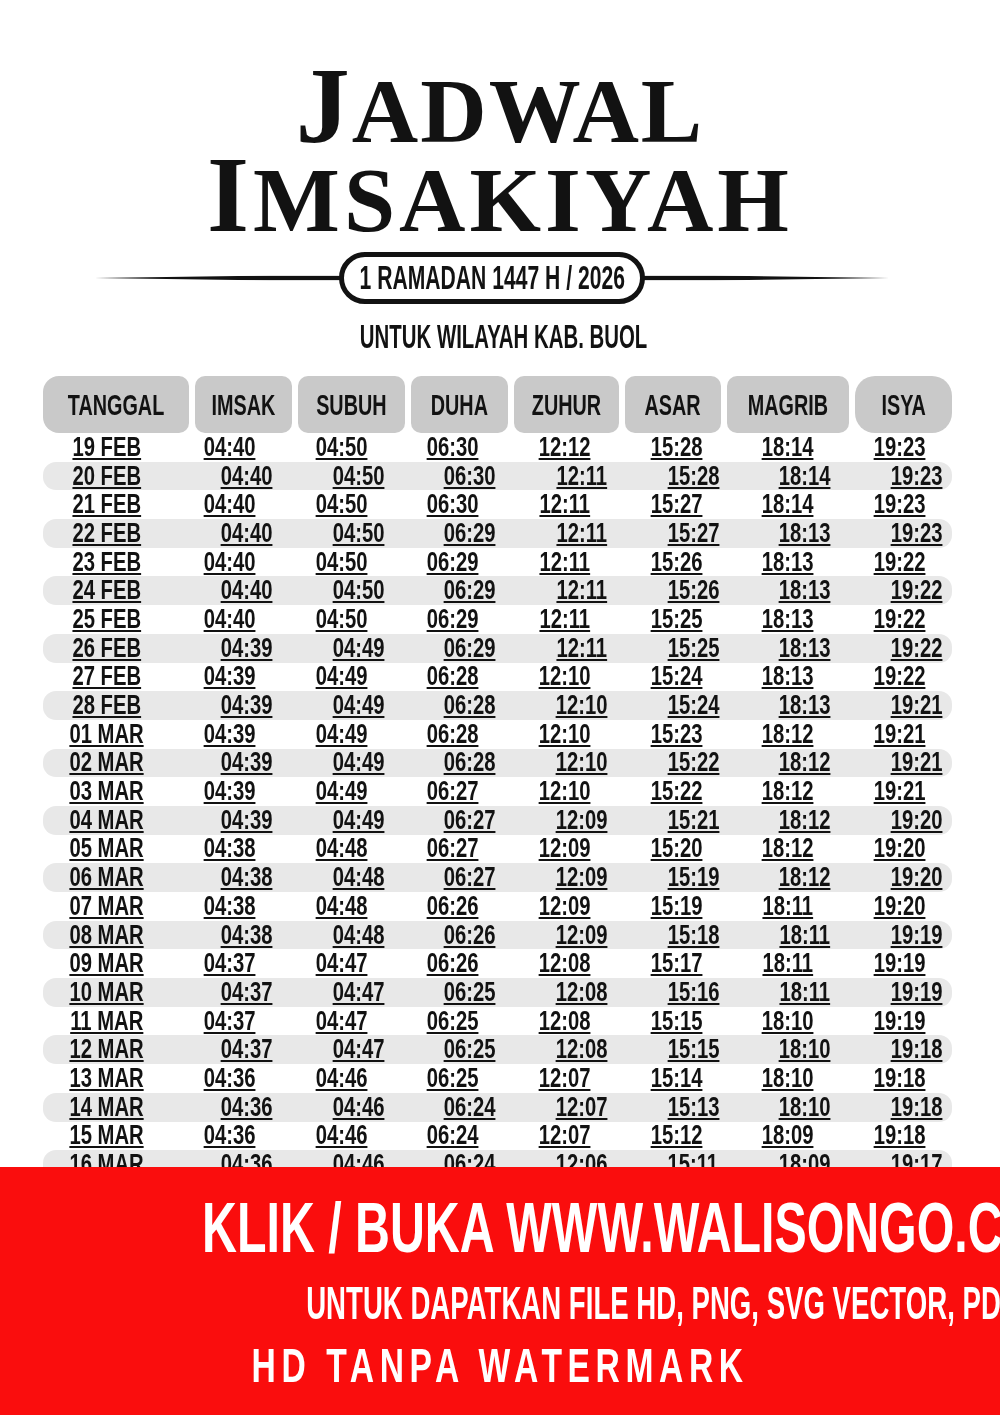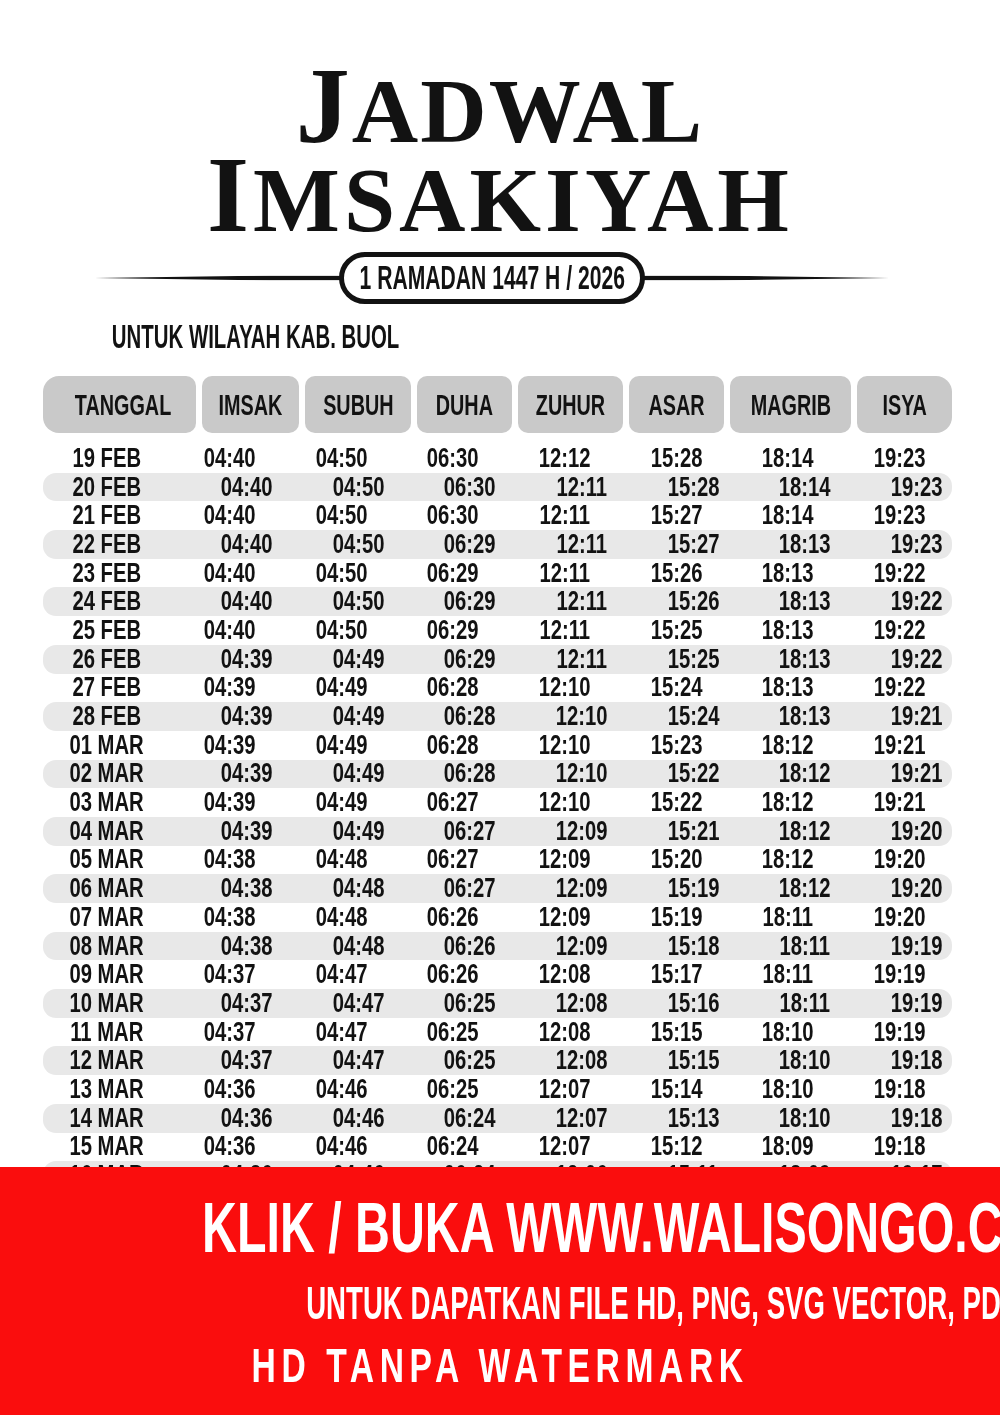--- a/index.html
+++ b/index.html
@@ -43,40 +43,40 @@
     background: #ffffff;
     border: 5px solid var(--ink, #121212);
     border-radius: 27px;
     display: flex; align-items: center; justify-content: center;
     font-size: 33px; font-weight: 700;
   }
   .pill .cnd { transform: scaleX(0.64); }
 
   
   .subtitle {
-    position: absolute; top: 318px; left: 16px; right: 0;
-    text-align: left; font-size: 34px; line-height: 36px; font-weight: 700;
+    position: absolute; top: 318px; left: 8px; right: 0;
+    text-align: center; font-size: 34px; line-height: 36px; font-weight: 700;
   }
   .subtitle .cnd { transform: scaleX(0.60); }
 
   
   .table { position: absolute; top: 376px; left: 43px; width: 909px; }
   .thead { display: flex; gap: 6px; height: 57px; }
   .th {
     flex: 1 1 0;
     background: var(--hdr-grey, #c9c9c9);
     border-radius: 10px;
     display: flex; align-items: center; justify-content: center;
     font-size: 30px; font-weight: 700;
   }
-  .th:first-child { flex: 0 0 128px; border-top-left-radius: 16px; border-bottom-left-radius: 16px; padding-left: 7px; }
-  .th:last-child  { border-top-right-radius: 16px; border-bottom-right-radius: 16px; }
+  .th:first-child { flex: 0 0 128px; border-top-left-radius: 16px; border-bottom-left-radius: 16px; }
+  .th:last-child  { border-top-right-radius: 16px; border-bottom-right-radius: 16px; border-radius: 20px; }
   .th .cnd { transform: scaleX(0.66); }
 
-  .tbody { margin-top: 11px; }
+  .tbody { margin-top: 0; text-decoration: underline; }
   .tr {
     display: flex; gap: 6px; height: 28.7px;
     align-items: center; border-radius: 13px;
   }
   .tr.alt { background: var(--stripe-grey, #e8e8e8); gap: 40px; }
   .td {
     flex: 1 1 0; text-align: center;
     font-size: 27px; font-weight: 700; line-height: 1;
     display: flex; align-items: center; justify-content: center;
   }

